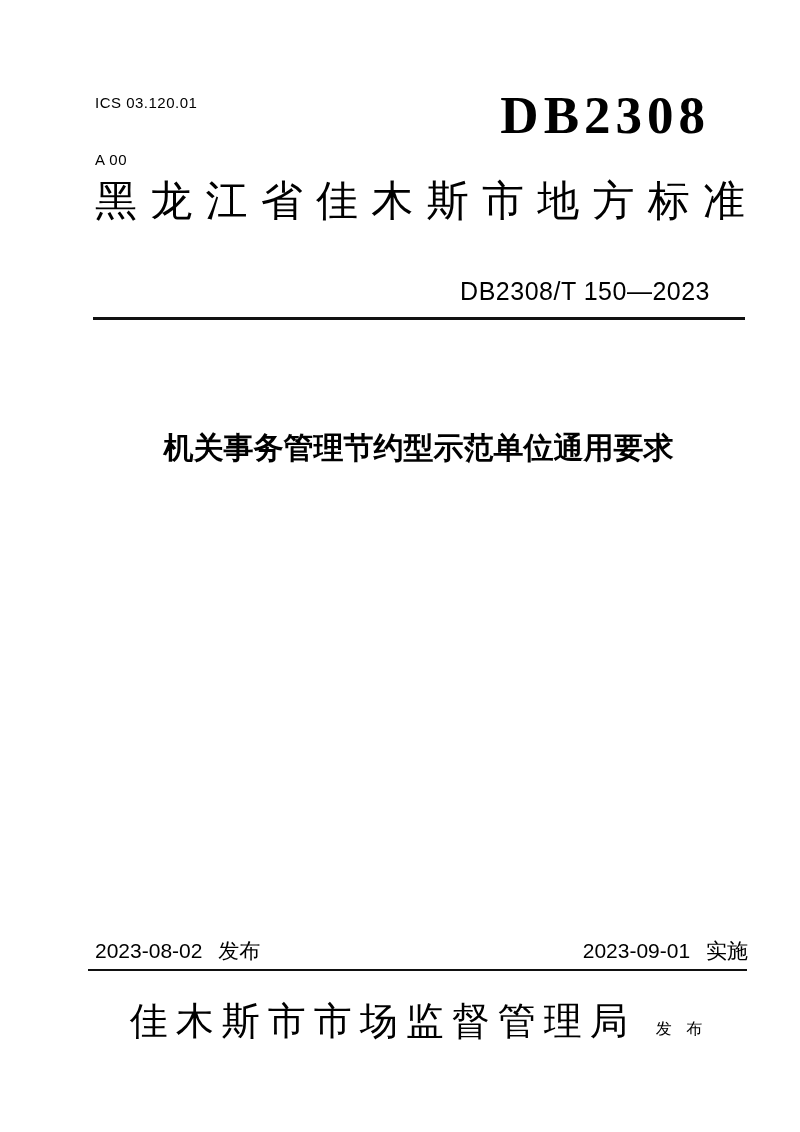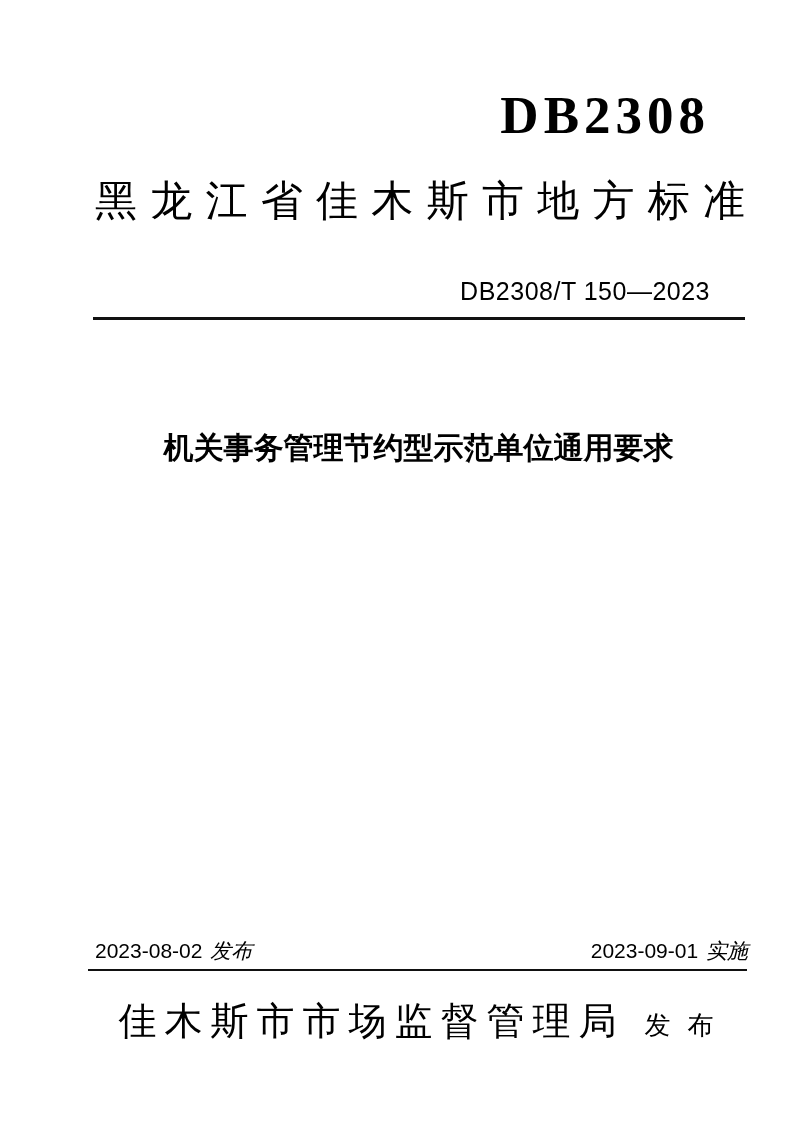--- a/index.html
+++ b/index.html
@@ -81,21 +81,21 @@
     position: absolute;
     left: 95px;
     top: 938px;
     width: 653px;
     display: flex;
     justify-content: space-between;
     font-size: 21px;
     line-height: 26px;
   }
   .date-item { white-space: nowrap; }
-  .date-item .date-label { margin-left: 2px; font-style: italic; }
+  .date-item .date-label { margin-left: 10px; }
   .footer-rule {
     position: absolute;
     left: 88px;
     top: 969px;
     width: 659px;
     height: 2px;
     background: #111111;
   }
   .publisher-row {
     position: absolute;
@@ -108,31 +108,35 @@
   }
   .publisher-name {
     font-family: Liberation Mono, monospace;
     font-size: 38px;
     line-height: 40px;
     letter-spacing: 8px;
     white-space: nowrap;
   }
   .publish-label {
     font-family: "Liberation Sans", sans-serif;
-    font-size: 26px;
+    font-size: 16px;
     letter-spacing: 5px;
     margin-left: 20px;
     white-space: pre;
   }
 </style>
 </head>
 <body>
 
 <div class="page">
 
+  <div class="ics-block">
+    <div>ICS 03.120.01</div>
+    <div>A 00</div>
+  </div>
 
   <div class="logo">DB2308</div>
 
   <div class="standard-type">黑 龙 江 省 佳 木 斯 市 地 方 标 准</div>
 
   <div class="standard-number">DB2308/T 150—2023</div>
 
   <div class="header-rule"></div>
 
   <div class="doc-title">机关事务管理节约型示范单位通用要求</div>

